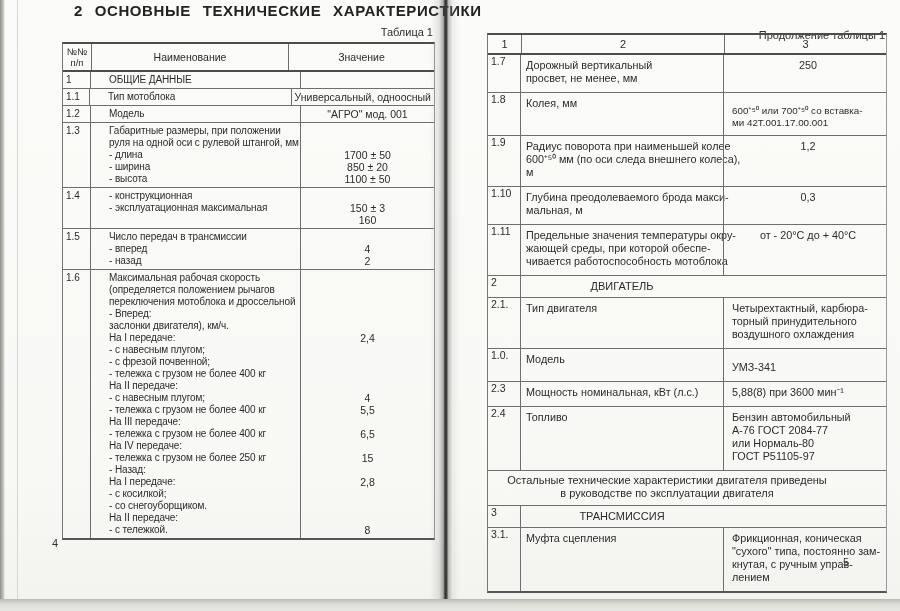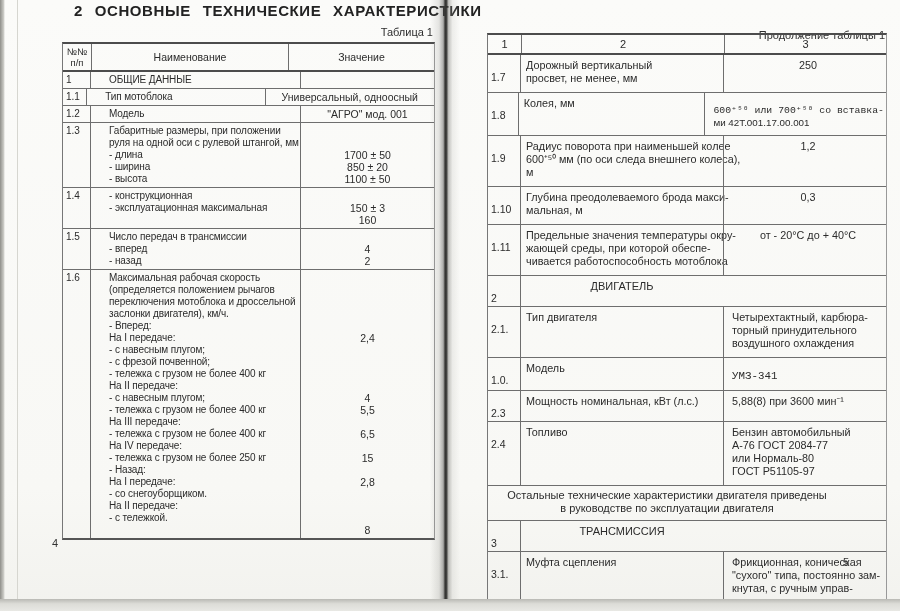--- a/index.html
+++ b/index.html
@@ -27,42 +27,42 @@
          border-left:1px solid #777; border-right:1px solid #999; }
   .left-table  { left:62px; top:42px; width:371px; }
   .right-table { left:32px; top:33px; width:398px; }
 
   .thead { display:flex; border-bottom:2px solid #4c4c4c; text-align:center; }
   .trow  { display:flex; border-bottom:1px solid #6e6e6e; }
   .trow:last-child { border-bottom:none; }
 
   .tnum { box-sizing:border-box; border-right:1px solid #6e6e6e; padding:2px 1px 2px 3px; }
   .tname { box-sizing:border-box; padding:2px 0 2px 5px; }
-  .tval { box-sizing:border-box; border-left:1px solid #6e6e6e; padding:2px 16px; flex:1; }
+  .tval { box-sizing:border-box; border-left:1px solid #6e6e6e; padding:2px 3px; flex:1; }
   .tsection { box-sizing:border-box; text-align:center; padding:4px 0 5px 0; }
   .tnote { box-sizing:border-box; width:100%; text-align:center; padding:3px 40px 5px 0; }
 
   .left-table .tnum { width:28px; font-size:10px; }
   .left-table .tname { width:196px; font-size:10px; letter-spacing:-0.1px;margin-left:13px; }
   .left-table .ln { line-height:12px; min-height:12px; white-space:nowrap; }
   .left-table .tval { text-align:center; font-size:10.5px; }
   .left-table .thead { font-size:10.5px; }
   .left-table .hnum { width:28px; border-right:1px solid #6e6e6e; font-size:9.5px; line-height:11px; padding:2px 0; }
   .left-table .hname { width:196px; align-self:center; }
   .left-table .hval { flex:1; border-left:1px solid #6e6e6e; align-self:stretch;
                       display:flex; align-items:center; justify-content:center; }
 
-  .right-table .tnum { width:33px; font-size:10.5px; padding-top:16px; }
+  .right-table .tnum { width:33px; font-size:10.5px; padding-top:0; }
   .right-table .tname { width:202px; font-size:10.8px; padding-top:4px; padding-bottom:7px; }
   .right-table .ln { line-height:13px; min-height:13px; white-space:nowrap; }
   .right-table .tval { font-size:10.8px; padding:4px 2px 7px 8px; }
   .right-table .tval.center { text-align:center; padding-left:8px; }
   .right-table .tval.small { font-size:9.8px; }
   .right-table .tval.small .ln { line-height:11.5px; min-height:11.5px; }
-  .right-table .tval.vpad .ln:first-child { margin-top:8px;font-family:Liberation Mono, monospace; }
+  .right-table .tval.vpad .ln:first-child { margin-top:8px; }
   .right-table .thead { font-size:11px; }
   .right-table .hnum { width:33px; border-right:1px solid #6e6e6e; padding:3px 0; }
   .right-table .hname { width:202px; padding:3px 0; }
   .right-table .hval { flex:1; border-left:1px solid #6e6e6e; padding:3px 0; }
   .right-table .tsection { width:202px; font-size:11px; }
   .right-table .tnote { font-size:11px; line-height:13px; }
 
   .binding { position:absolute; left:430px; top:0; width:30px; height:601px;
     background:linear-gradient(90deg,
       rgba(140,140,135,0) 0%, rgba(120,120,115,0.18) 30%,
@@ -160,35 +160,36 @@
             <div class="ln">4</div>
             <div class="ln">2</div>
           </div>
         </div>
         <div class="trow">
           <div class="tnum">1.6</div>
           <div class="tname">
             <div class="ln">Максимальная  рабочая  скорость</div>
             <div class="ln">(определяется  положением  рычагов</div>
             <div class="ln">переключения мотоблока и дроссельной</div>
+            <div class="ln">- Вперед:</div>
             <div class="ln">заслонки двигателя), км/ч.</div>
-            <div class="ln">- Вперед:</div>
             <div class="ln">На I передаче:</div>
             <div class="ln">- с навесным плугом;</div>
             <div class="ln">- с фрезой почвенной;</div>
             <div class="ln">- тележка с грузом не более 400 кг</div>
             <div class="ln">На II передаче:</div>
             <div class="ln">- с навесным плугом;</div>
             <div class="ln">- тележка с грузом не более 400 кг</div>
             <div class="ln">На III передаче:</div>
             <div class="ln">- тележка с грузом не более 400 кг</div>
             <div class="ln">На IV передаче:</div>
             <div class="ln">- тележка с грузом не более 250 кг</div>
             <div class="ln">- Назад:</div>
             <div class="ln">На I  передаче:</div>
+            <div class="ln">- с косилкой;</div>
             <div class="ln">- со снегоуборщиком.</div>
             <div class="ln">На II передаче:</div>
             <div class="ln">- с тележкой.</div>
           </div>
           <div class="tval">
             <div class="ln">&nbsp;</div>
             <div class="ln">&nbsp;</div>
             <div class="ln">&nbsp;</div>
             <div class="ln">&nbsp;</div>
             <div class="ln">&nbsp;</div>

